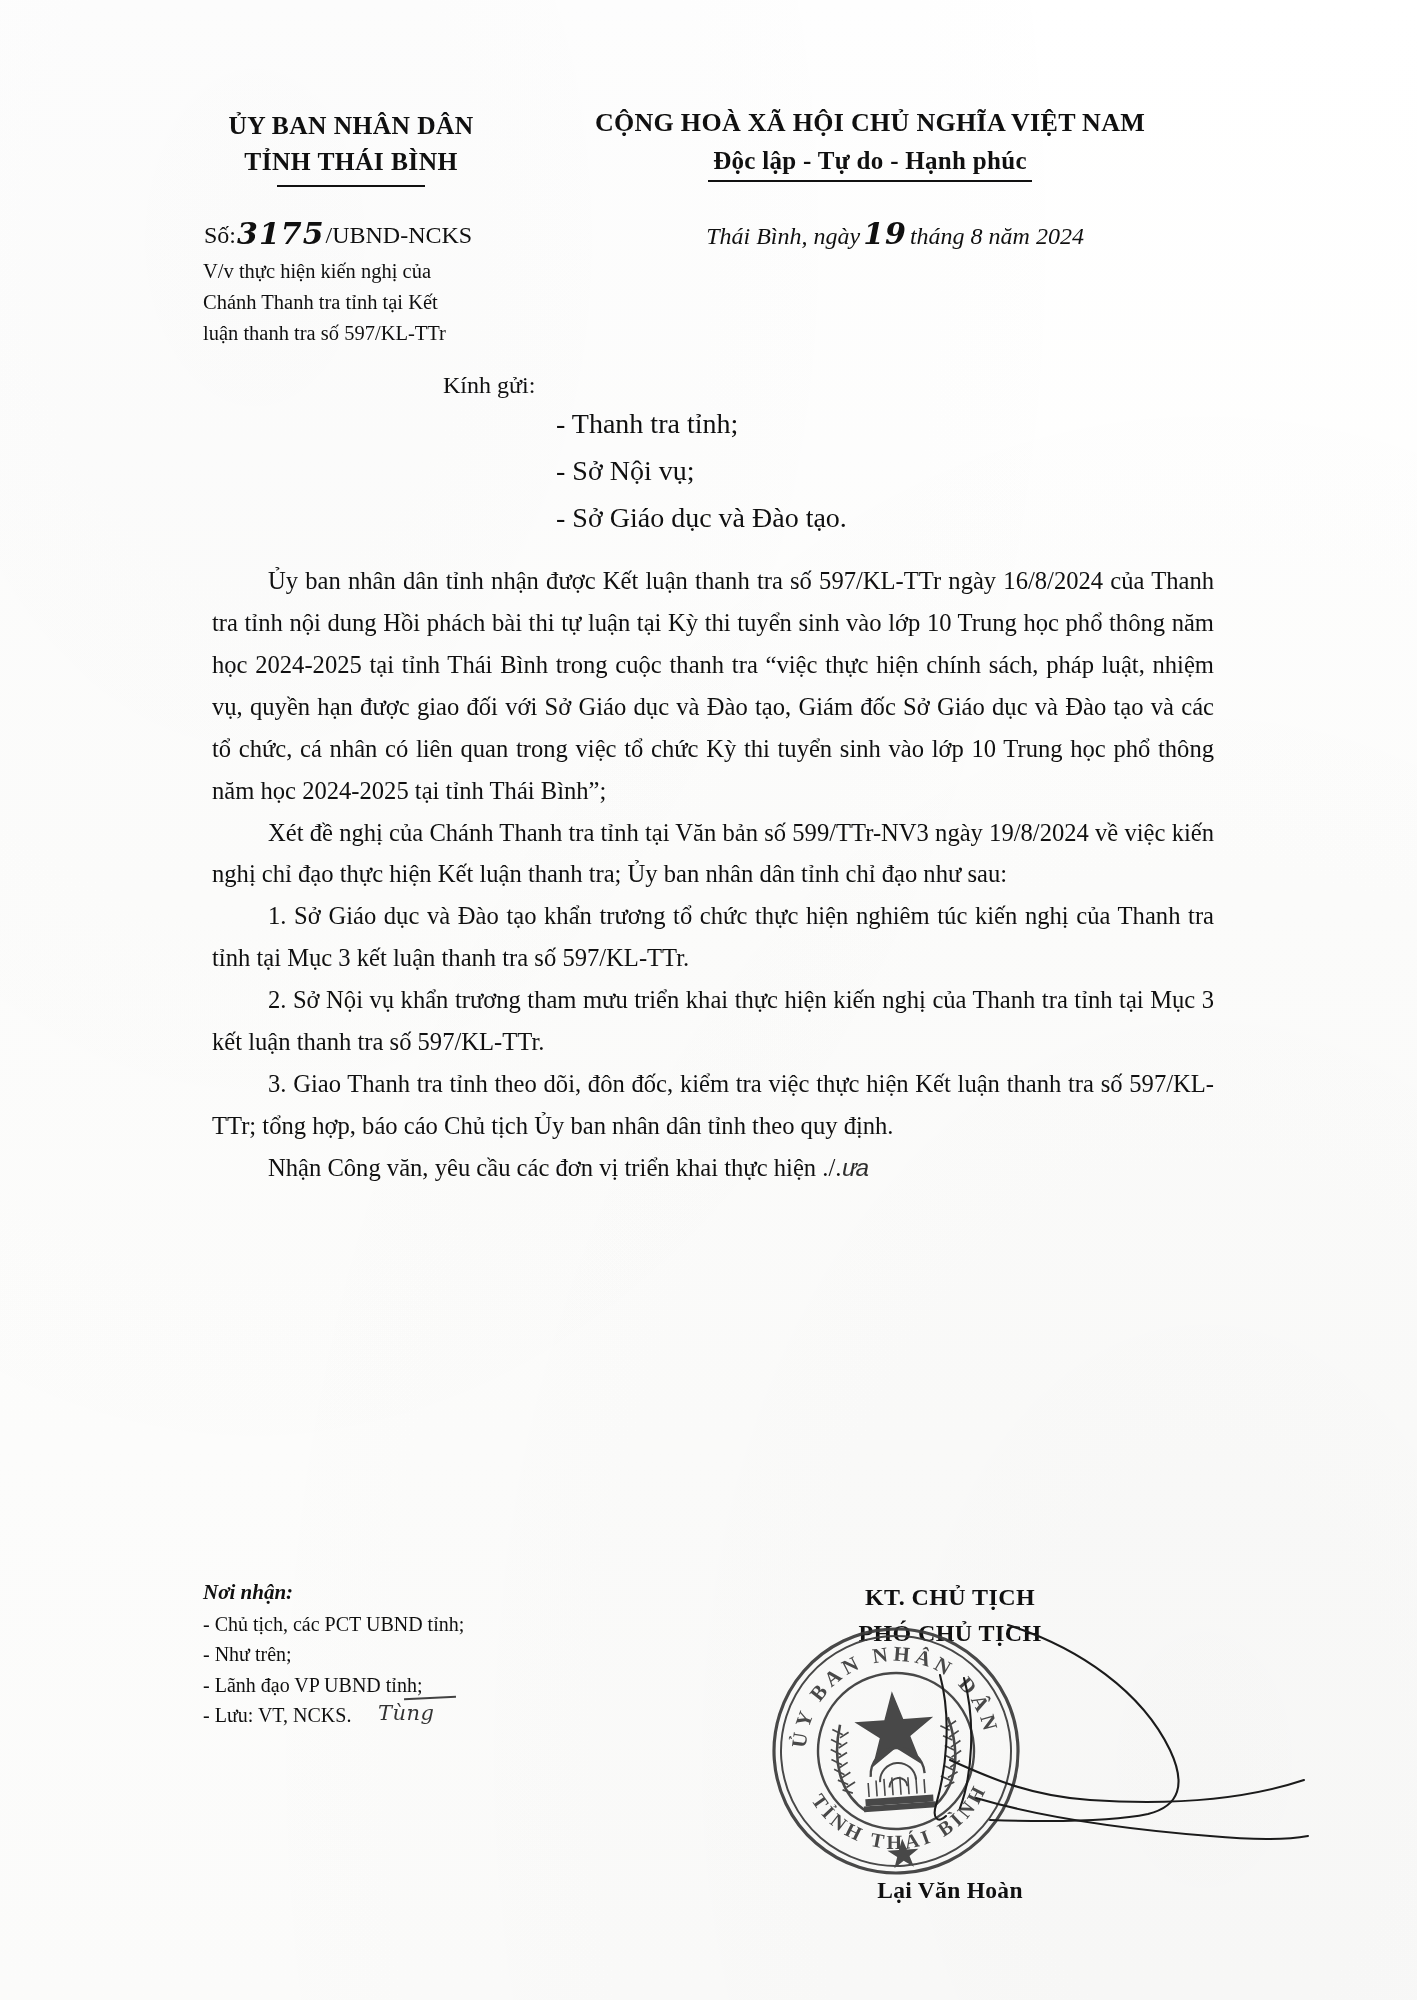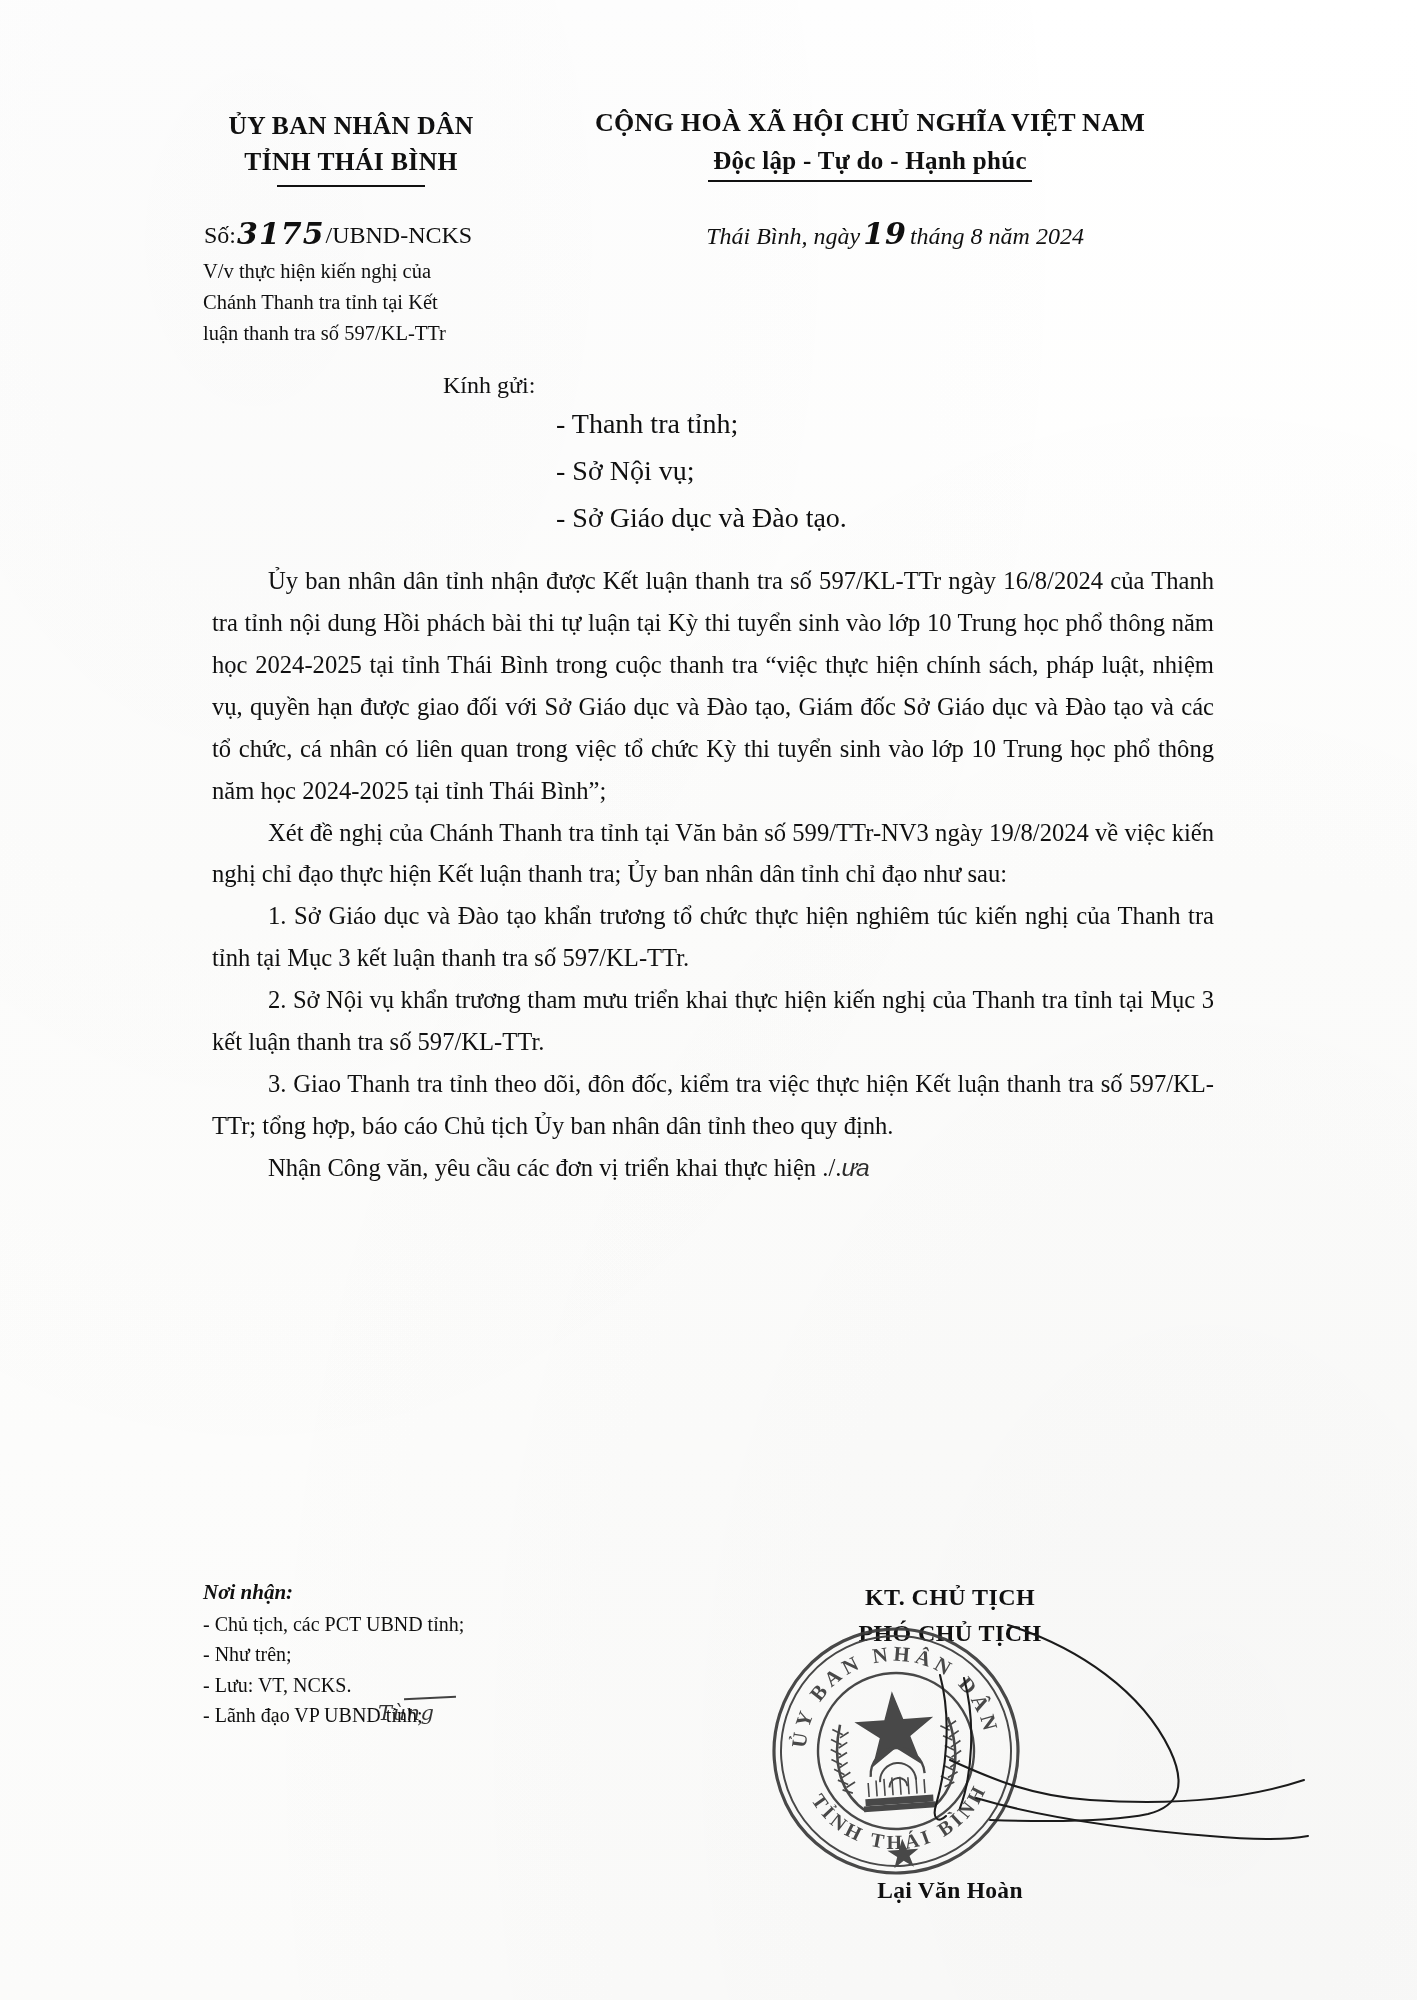--- a/index.html
+++ b/index.html
@@ -151,21 +151,21 @@
     font-size: 24.6px;
     line-height: 1.705;
     text-align: justify;
     text-justify: inter-word;
   }
   .body p {
     margin: 0;
     text-indent: 56px;
   }
   .inline-scribble {
-    font-family: Liberation Sans, sans-serif;
+    font-family: Liberation Mono, monospace;
     font-style: italic;
     letter-spacing: -1px;
     opacity: 0.88;
   }
 
   
   .footer {
     position: absolute;
     left: 0;
     top: 1580px;
@@ -303,22 +303,22 @@
     <p>3. Giao Thanh tra tỉnh theo dõi, đôn đốc, kiểm tra việc thực hiện Kết luận thanh tra số 597/KL-TTr; tổng hợp, báo cáo Chủ tịch Ủy ban nhân dân tỉnh theo quy định.</p>
     <p><span>Nhận Công văn, yêu cầu các đơn vị triển khai thực hiện ./.</span><span class="inline-scribble">ưa</span></p>
   </div>
 
   <div class="footer">
 
     <div class="noinhan">
       <div class="noinhan-title">Nơi nhận:</div>
       <div class="noinhan-item">- Chủ tịch, các PCT UBND tỉnh;</div>
       <div class="noinhan-item">- Như trên;</div>
+      <div class="noinhan-item">- Lãnh đạo VP UBND tỉnh;</div>
       <div class="noinhan-item">- Lưu: VT, NCKS.</div>
-      <div class="noinhan-item">- Lãnh đạo VP UBND tỉnh;</div>
       <div class="noinhan-initial">
         <span class="stroke"></span>
         <span>Tùng</span>
       </div>
     </div>
 
     <div class="signblock">
       <div class="sign-title">KT. CHỦ TỊCH</div>
       <div class="sign-title">PHÓ CHỦ TỊCH</div>
       <div class="sign-name">Lại Văn Hoàn</div>

